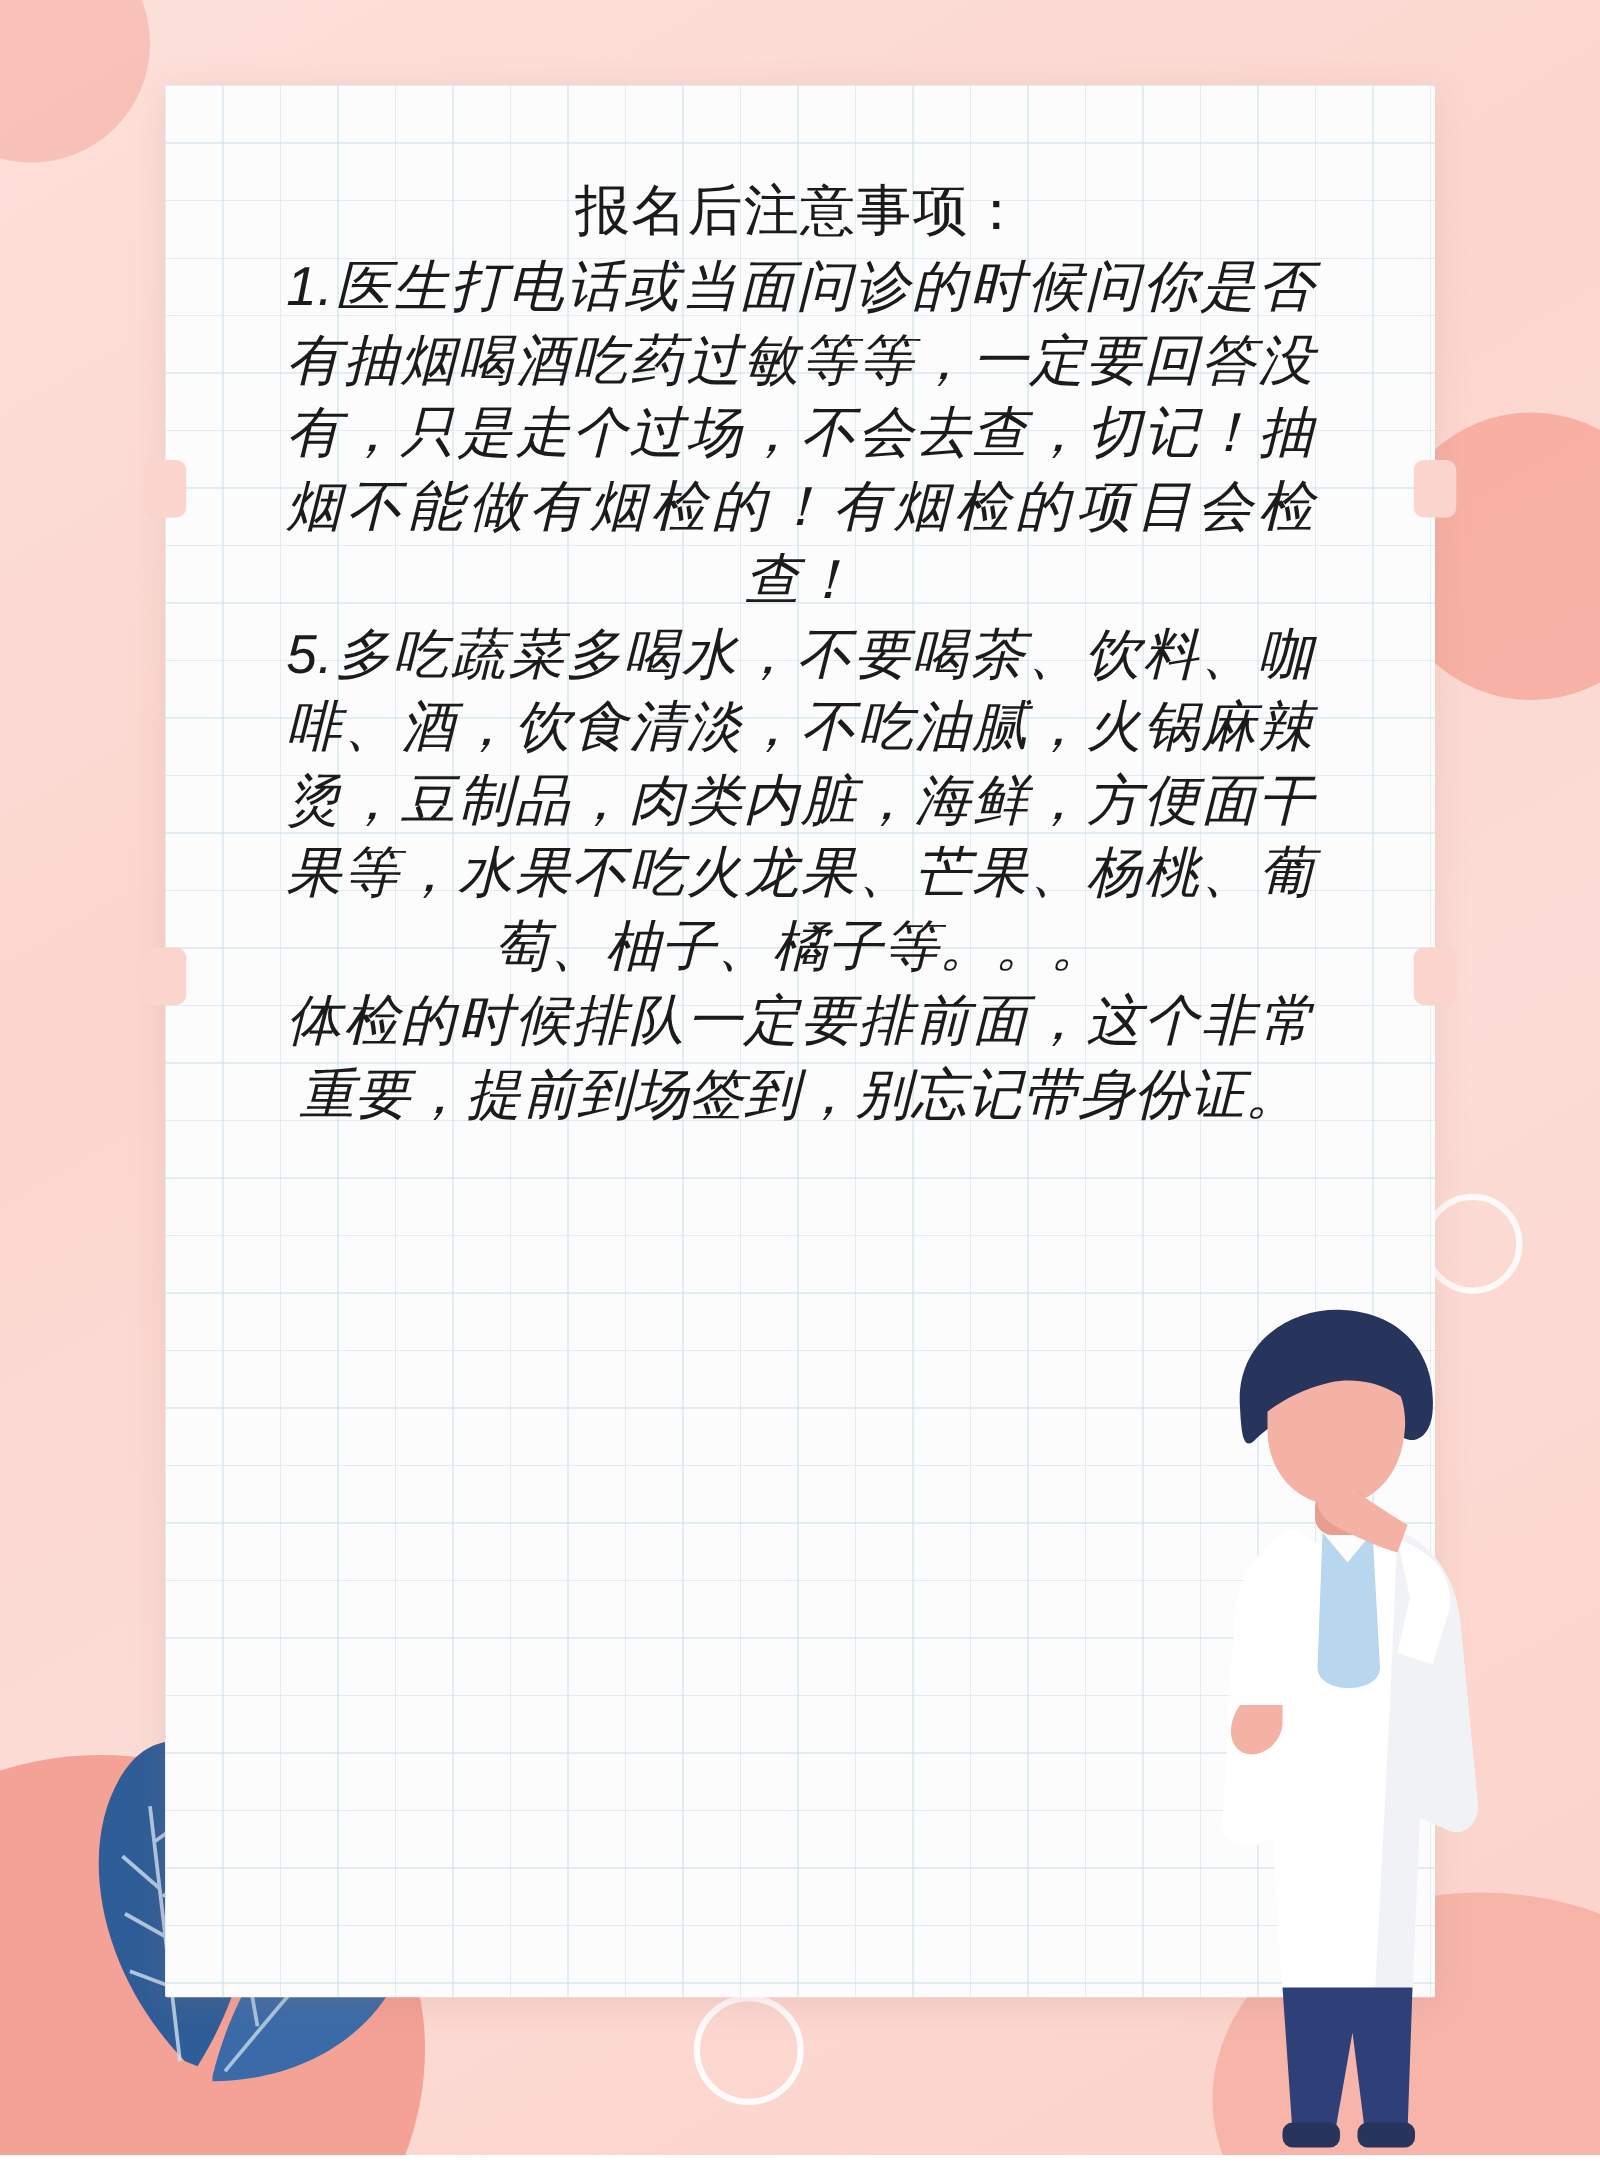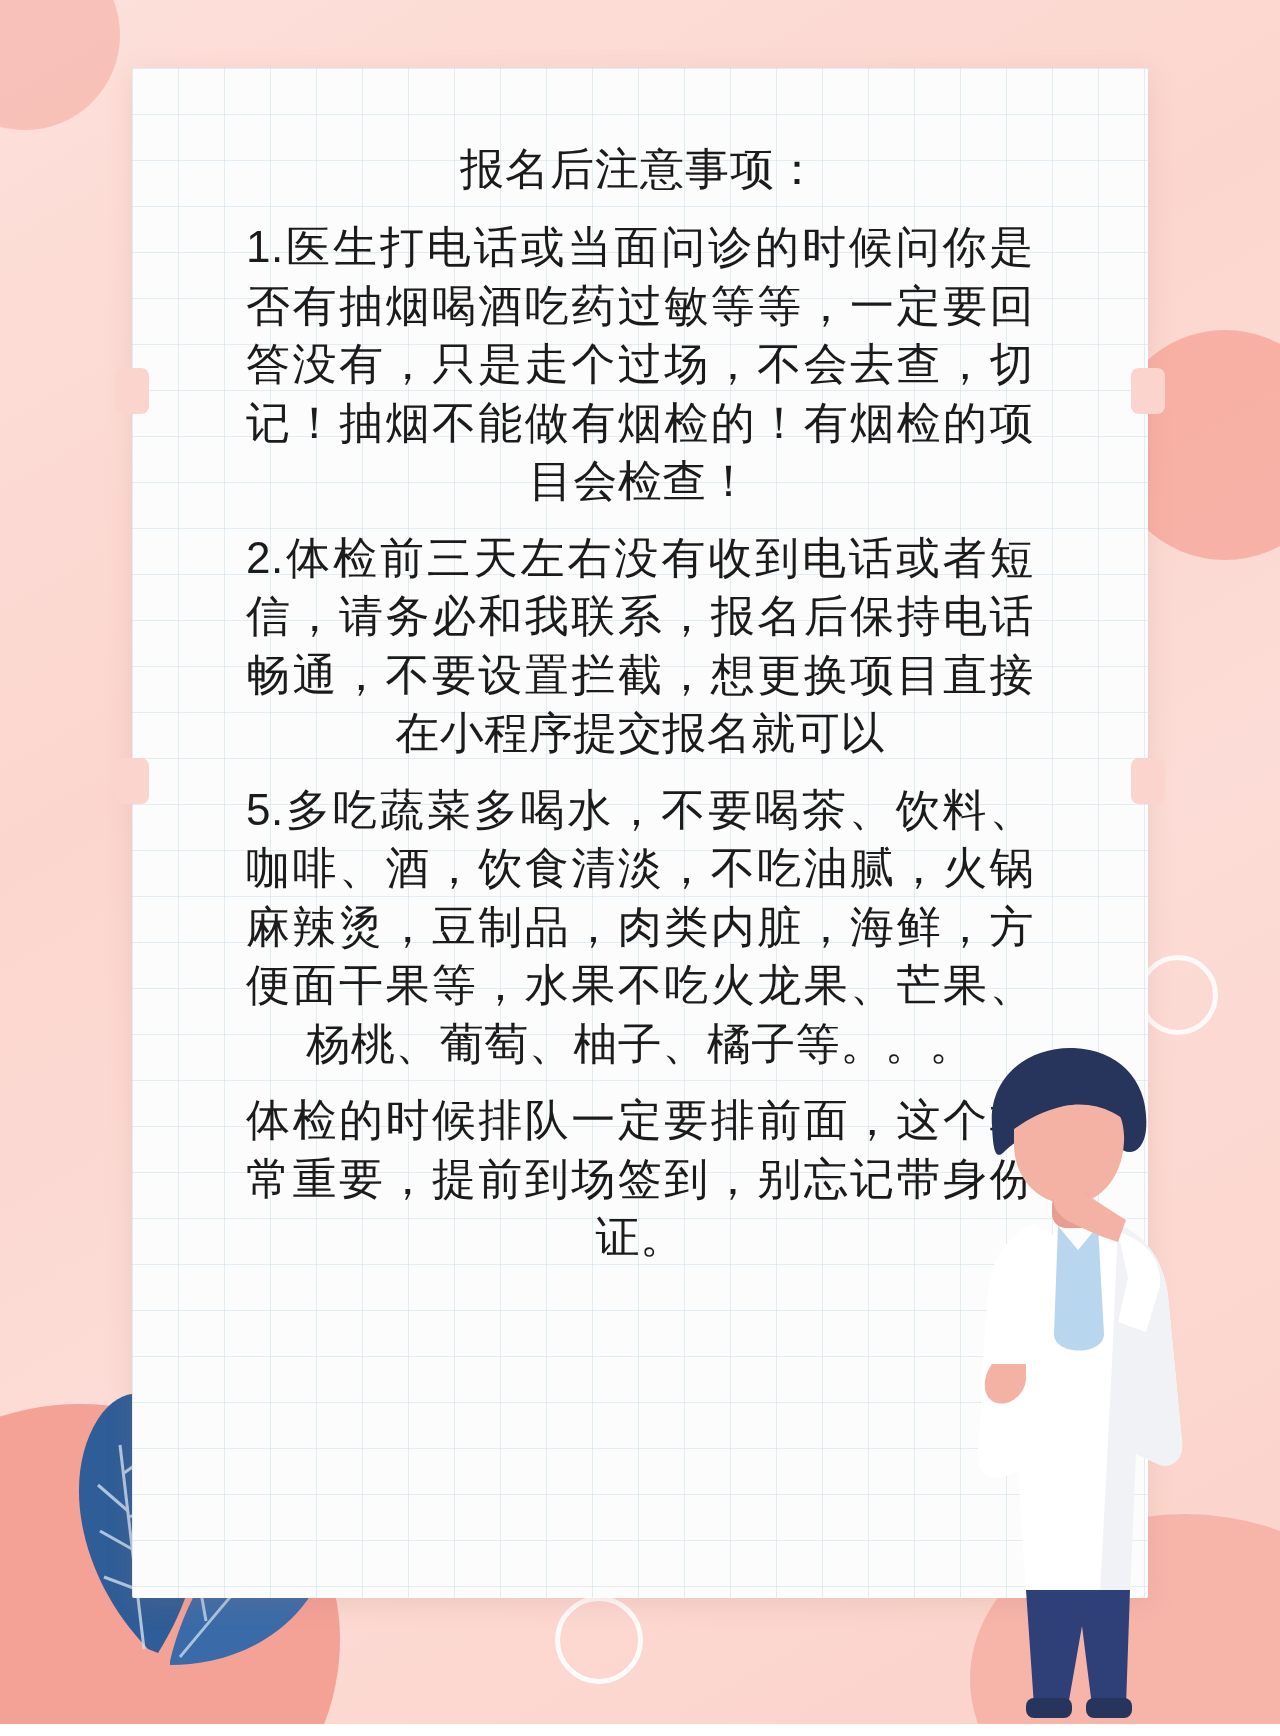--- a/index.html
+++ b/index.html
@@ -129,21 +129,22 @@
   .doc-body {
     width: 100%;
   }
   .para {
     font-size: 44px;
     line-height: 1.33;
     color: #1b1b1b;
     letter-spacing: 0.5px;
     text-align: justify;
     text-align-last: center;
-    margin: 18px;
+    margin: 1px;
+    font-style: italic;
   }
 
   
   .doctor {
     position: absolute;
     right: 58px;
     bottom: 0;
     width: 300px;
     height: 690px;
   }
@@ -184,21 +185,20 @@
   <div class="card">
     <div class="tab left" style="top:300px"></div>
     <div class="tab left" style="top:690px"></div>
     <div class="tab right" style="top:300px"></div>
     <div class="tab right" style="top:690px"></div>
 
     <div class="card-inner">
       <h1 class="doc-title">报名后注意事项：</h1>
       <div class="doc-body">
         <p class="para">1.医生打电话或当面问诊的时候问你是否有抽烟喝酒吃药过敏等等，一定要回答没有，只是走个过场，不会去查，切记！抽烟不能做有烟检的！有烟检的项目会检查！</p>
-        <p class="para">2.体检前三天左右没有收到电话或者短信，请务必和我联系，报名后保持电话畅通，不要设置拦截，想更换项目直接在小程序提交报名就可以</p>
         <p class="para">5.多吃蔬菜多喝水，不要喝茶、饮料、咖啡、酒，饮食清淡，不吃油腻，火锅麻辣烫，豆制品，肉类内脏，海鲜，方便面干果等，水果不吃火龙果、芒果、杨桃、葡萄、柚子、橘子等。。。</p>
         <p class="para">体检的时候排队一定要排前面，这个非常重要，提前到场签到，别忘记带身份证。</p>
       </div>
     </div>
   </div>
 
   <div class="doctor">
     <svg viewBox="0 0 300 690" width="300" height="690" xmlns="http://www.w3.org/2000/svg">
 
       <path d="M70 92 C66 40 110 12 152 14 C198 16 228 48 224 96 C222 118 206 124 196 112 C182 96 150 88 120 96 C102 100 88 112 82 118 C72 128 71 110 70 92 Z" fill="#27345c"></path>

